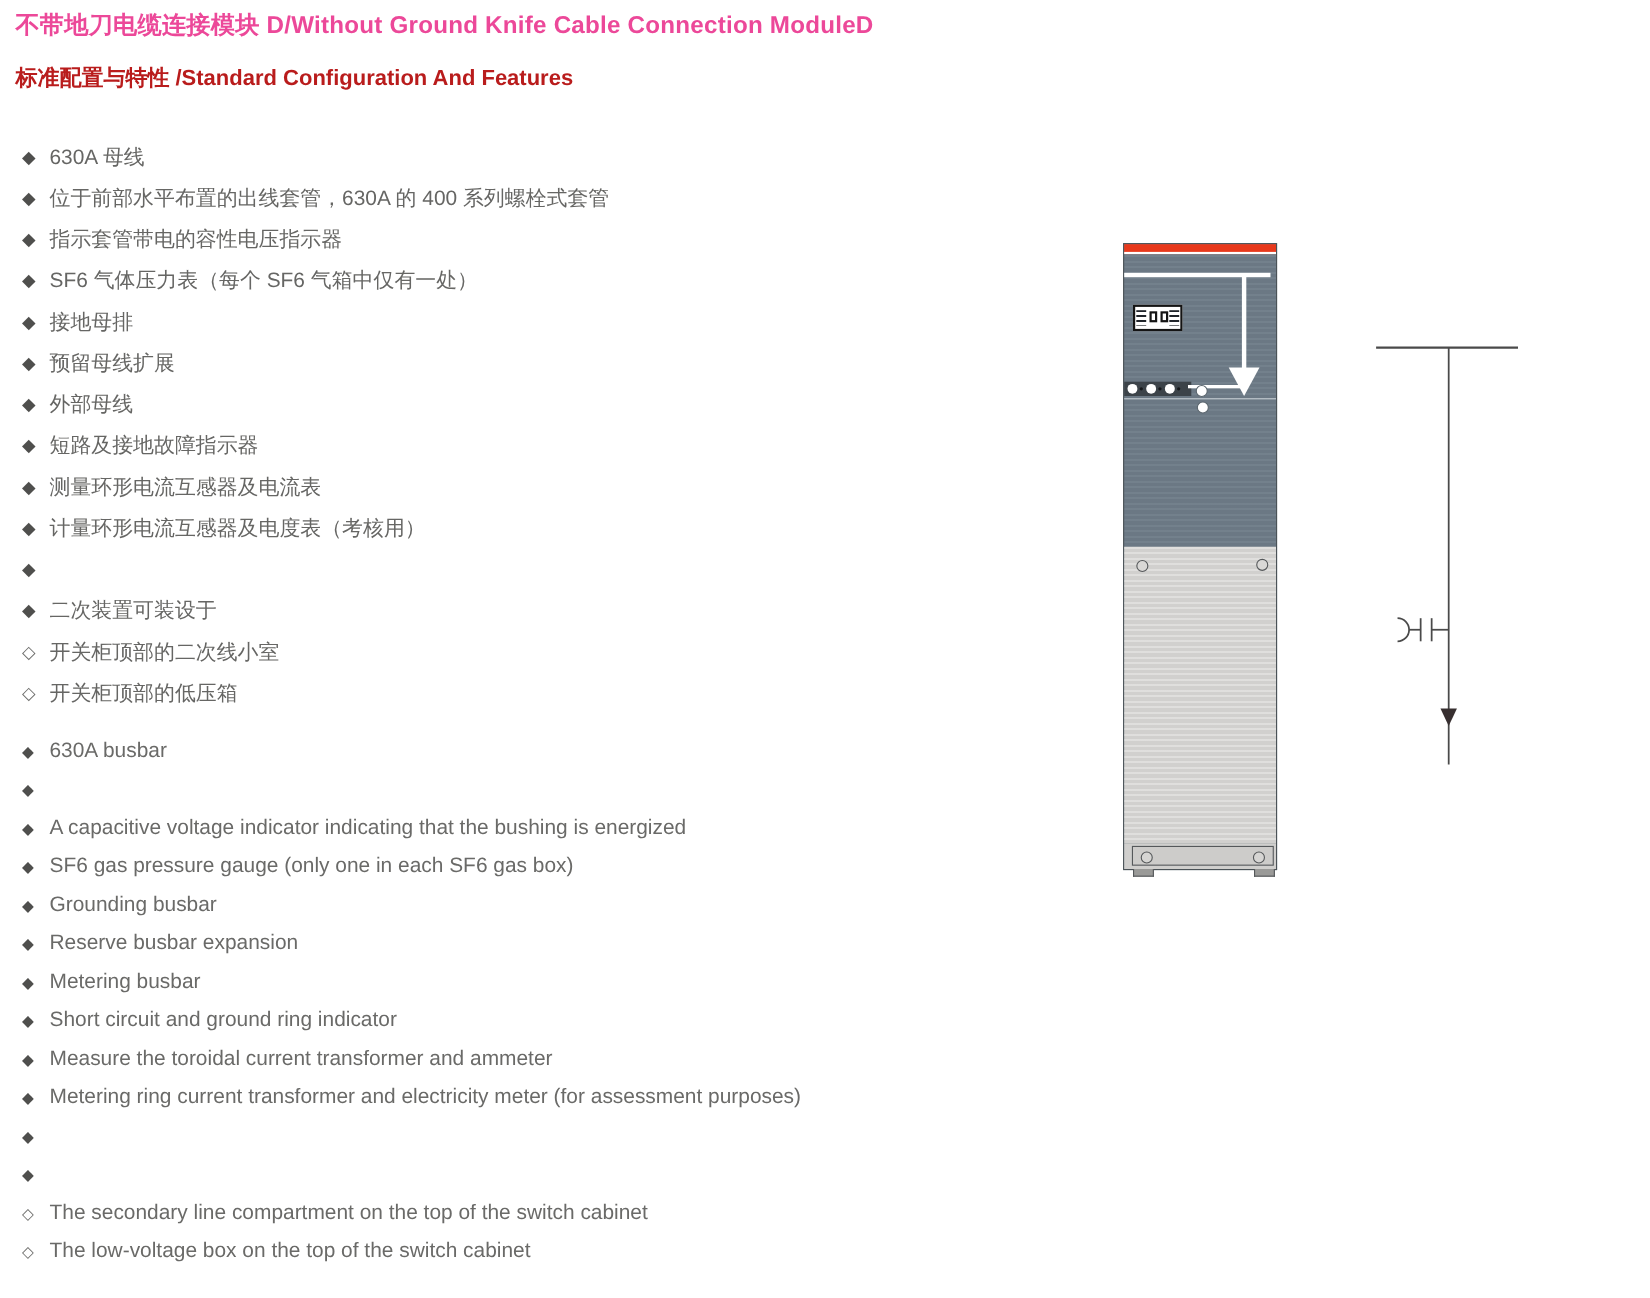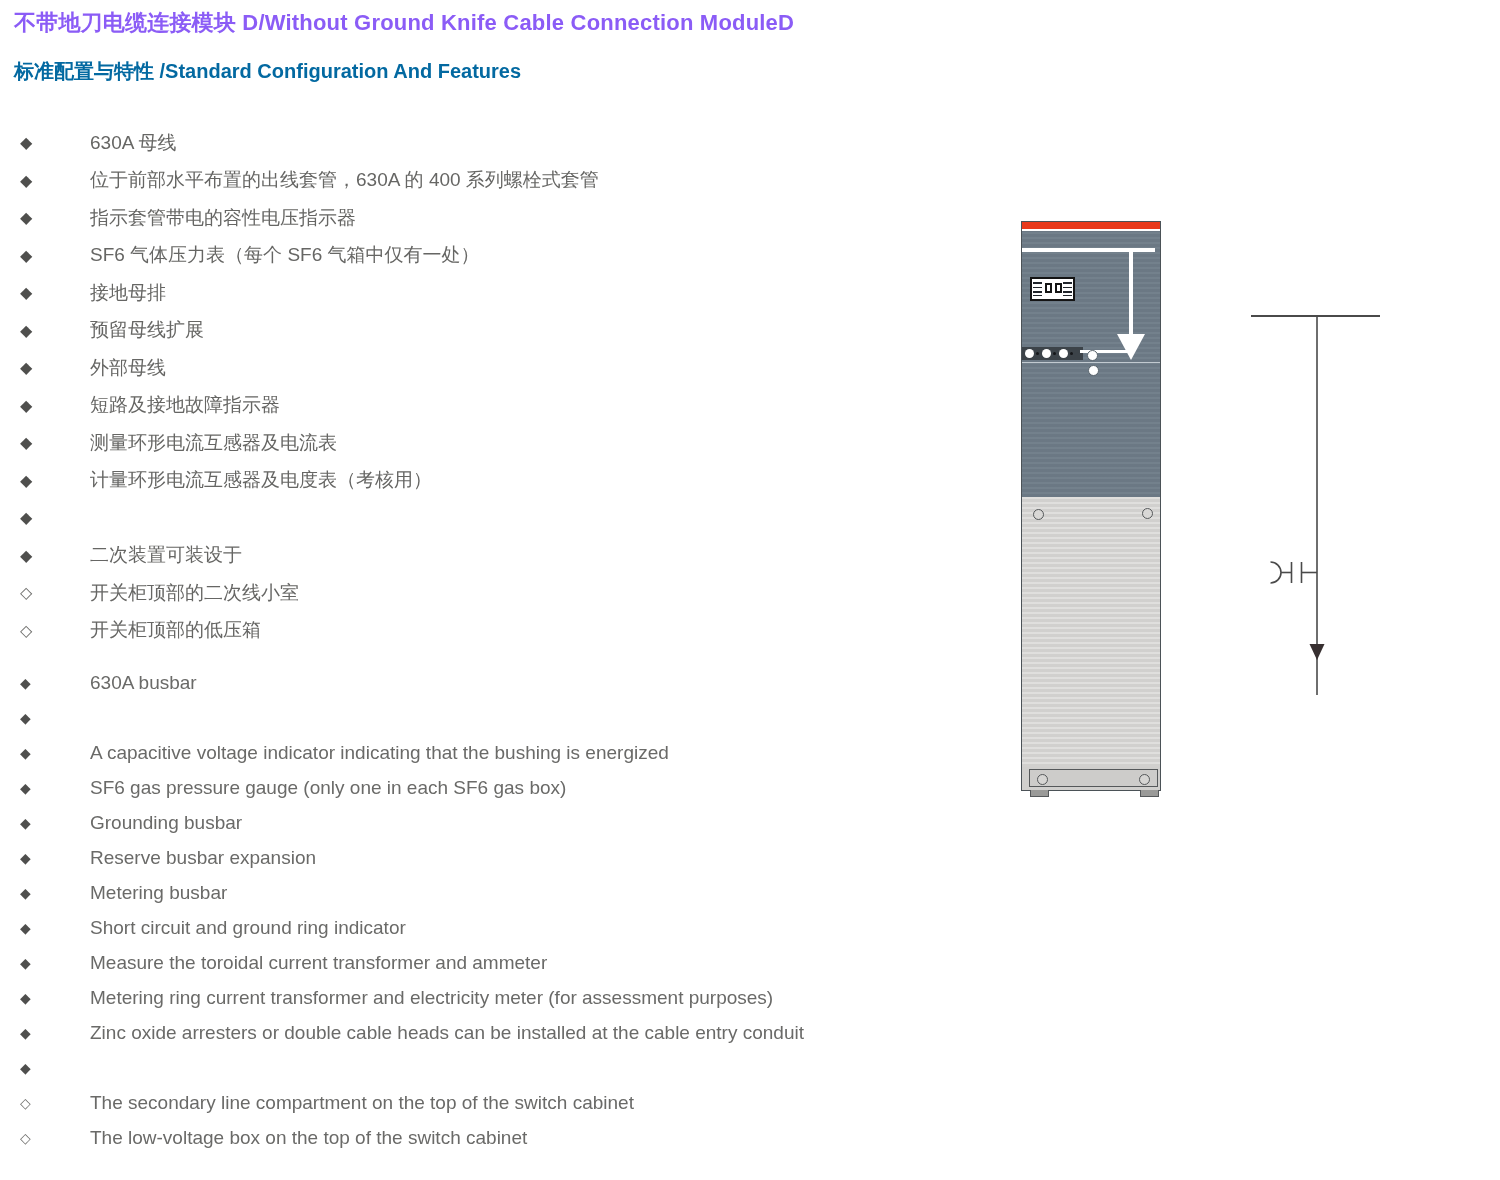--- a/index.html
+++ b/index.html
@@ -1,34 +1,34 @@
 <!DOCTYPE html>
 <html><head>
 <meta charset="utf-8">
 <style>
   * { margin:0; padding:0; box-sizing:border-box; }
   html,body { width:1500px; height:1180px; background:#ffffff;
     font-family:"Liberation Sans", sans-serif; position:relative; overflow:hidden; }
 
   .page-title { position:absolute; left:14px; top:8px; font-size:22px; line-height:30px;
-    font-weight:bold; color:#8b5cf6; letter-spacing:0.2px; }
+    font-weight:bold; color:#ec4899; letter-spacing:0.2px; }
   .page-subtitle { position:absolute; left:14px; top:57px; font-size:20px; line-height:28px;
-    font-weight:bold; color:#0369a1; }
+    font-weight:bold; color:#b91c1c; }
 
   ul.features { position:absolute; left:20px; list-style:none; width:1000px; }
   ul.features-zh { top:124px; }
   ul.features-en { top:665px; }
   ul.features li { display:flex; align-items:center; }
   ul.features-zh li { height:37.5px; font-size:19px; color:#666664; }
   ul.features-en li { height:35px; font-size:19px; color:#6a6a68; }
   .marker { width:25px; flex:0 0 25px; color:#4f4f4d; }
   ul.features-zh .marker { font-size:16px; }
   ul.features-en .marker { font-size:14px; }
   .marker.hollow { color:#6e6e6c; }
-  .txt { white-space:nowrap;margin-left:45px; }
+  .txt { white-space:nowrap; }
 
   
   .cabinet { position:absolute; left:1021px; top:221px; width:140px; height:570px;
     background:#6e7c88; border:1.5px solid #4b5257;
     background-image:repeating-linear-gradient(180deg, rgba(255,255,255,0.035) 0 2px, rgba(0,0,0,0.03) 2px 5px); }
   .cab-red { position:absolute; top:0; left:0; right:0; height:9px; background:#e8391c;
     border-bottom:2px solid #ffffff; }
   .cab-busline-h { position:absolute; top:26px; left:0; width:133px; height:4px; background:#ffffff; }
   .cab-busline-v { position:absolute; top:28px; left:107px; width:4px; height:86px; background:#ffffff; }
   .cab-arrowhead { position:absolute; top:112px; left:95px; width:0; height:0;
@@ -166,21 +166,20 @@
     <li>
       <span class="marker filled">◆</span>
       <span class="txt">Measure the toroidal current transformer and ammeter</span>
     </li>
     <li>
       <span class="marker filled">◆</span>
       <span class="txt">Metering ring current transformer and electricity meter (for assessment purposes)</span>
     </li>
     <li>
       <span class="marker filled">◆</span>
-      <span class="txt">Zinc oxide arresters or double cable heads can be installed at the cable entry conduit</span>
     </li>
     <li>
       <span class="marker filled">◆</span>
     </li>
     <li>
       <span class="marker hollow">◇</span>
       <span class="txt">The secondary line compartment on the top of the switch cabinet</span>
     </li>
     <li>
       <span class="marker hollow">◇</span>

